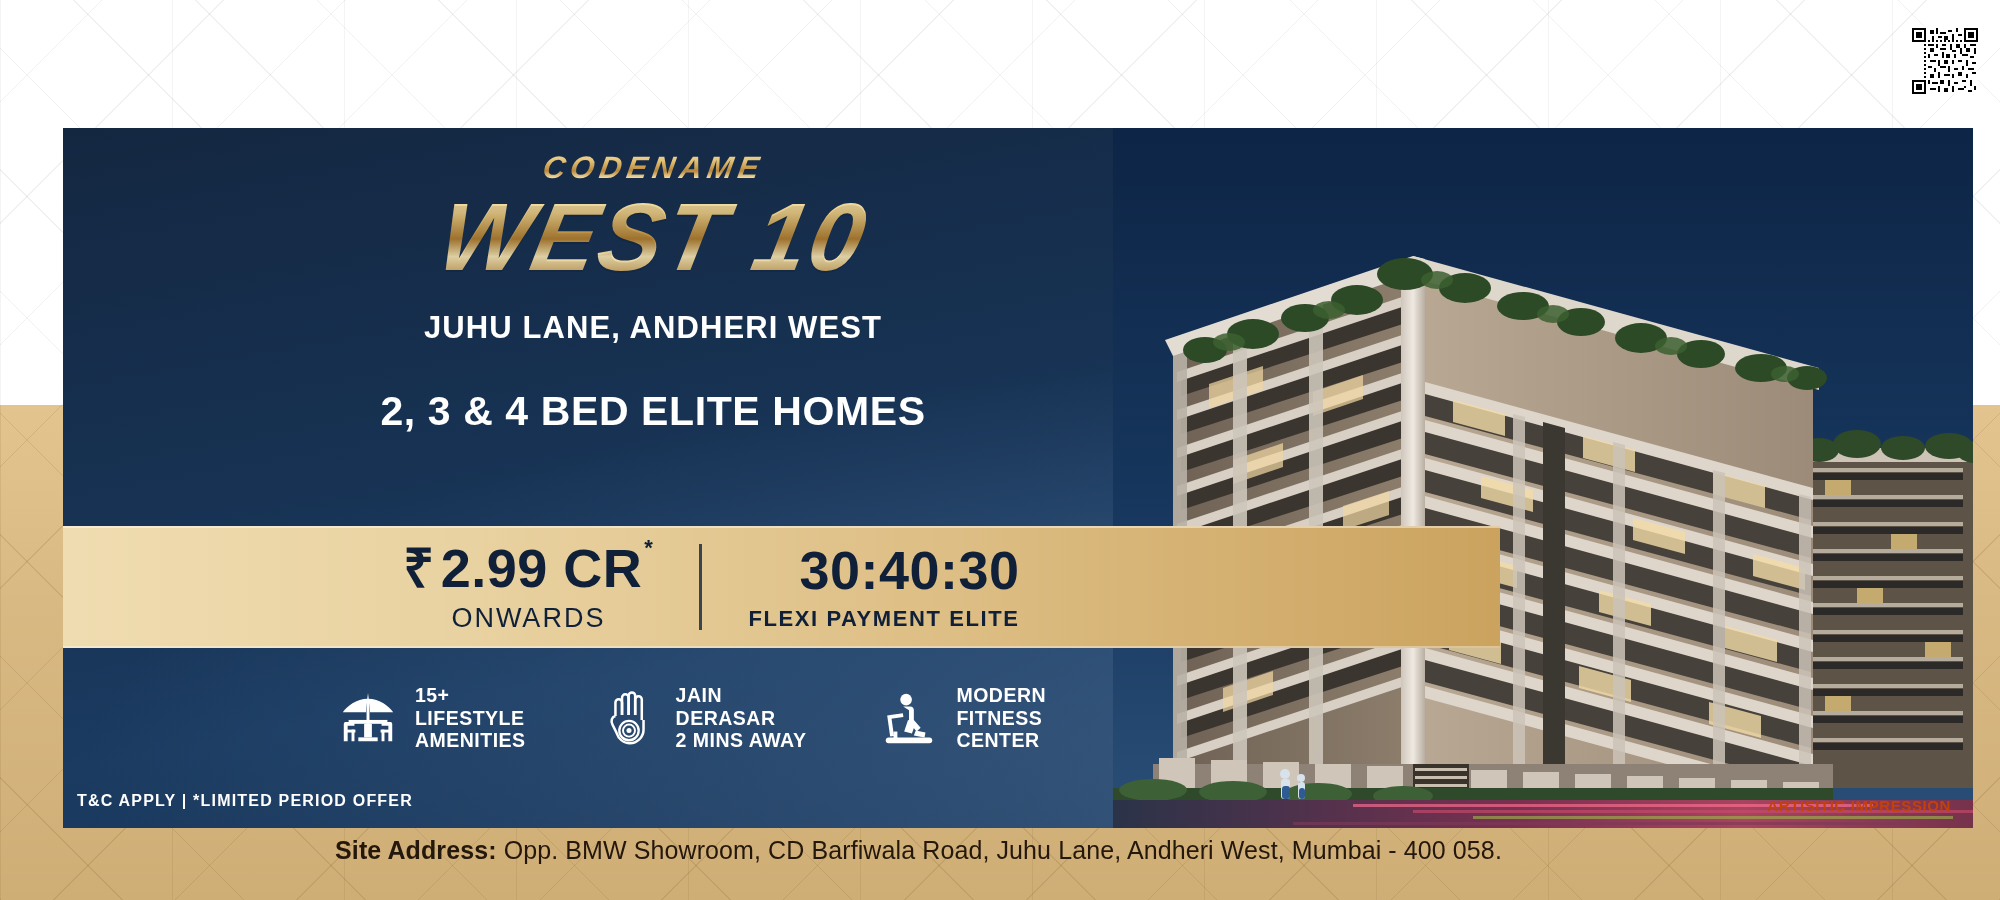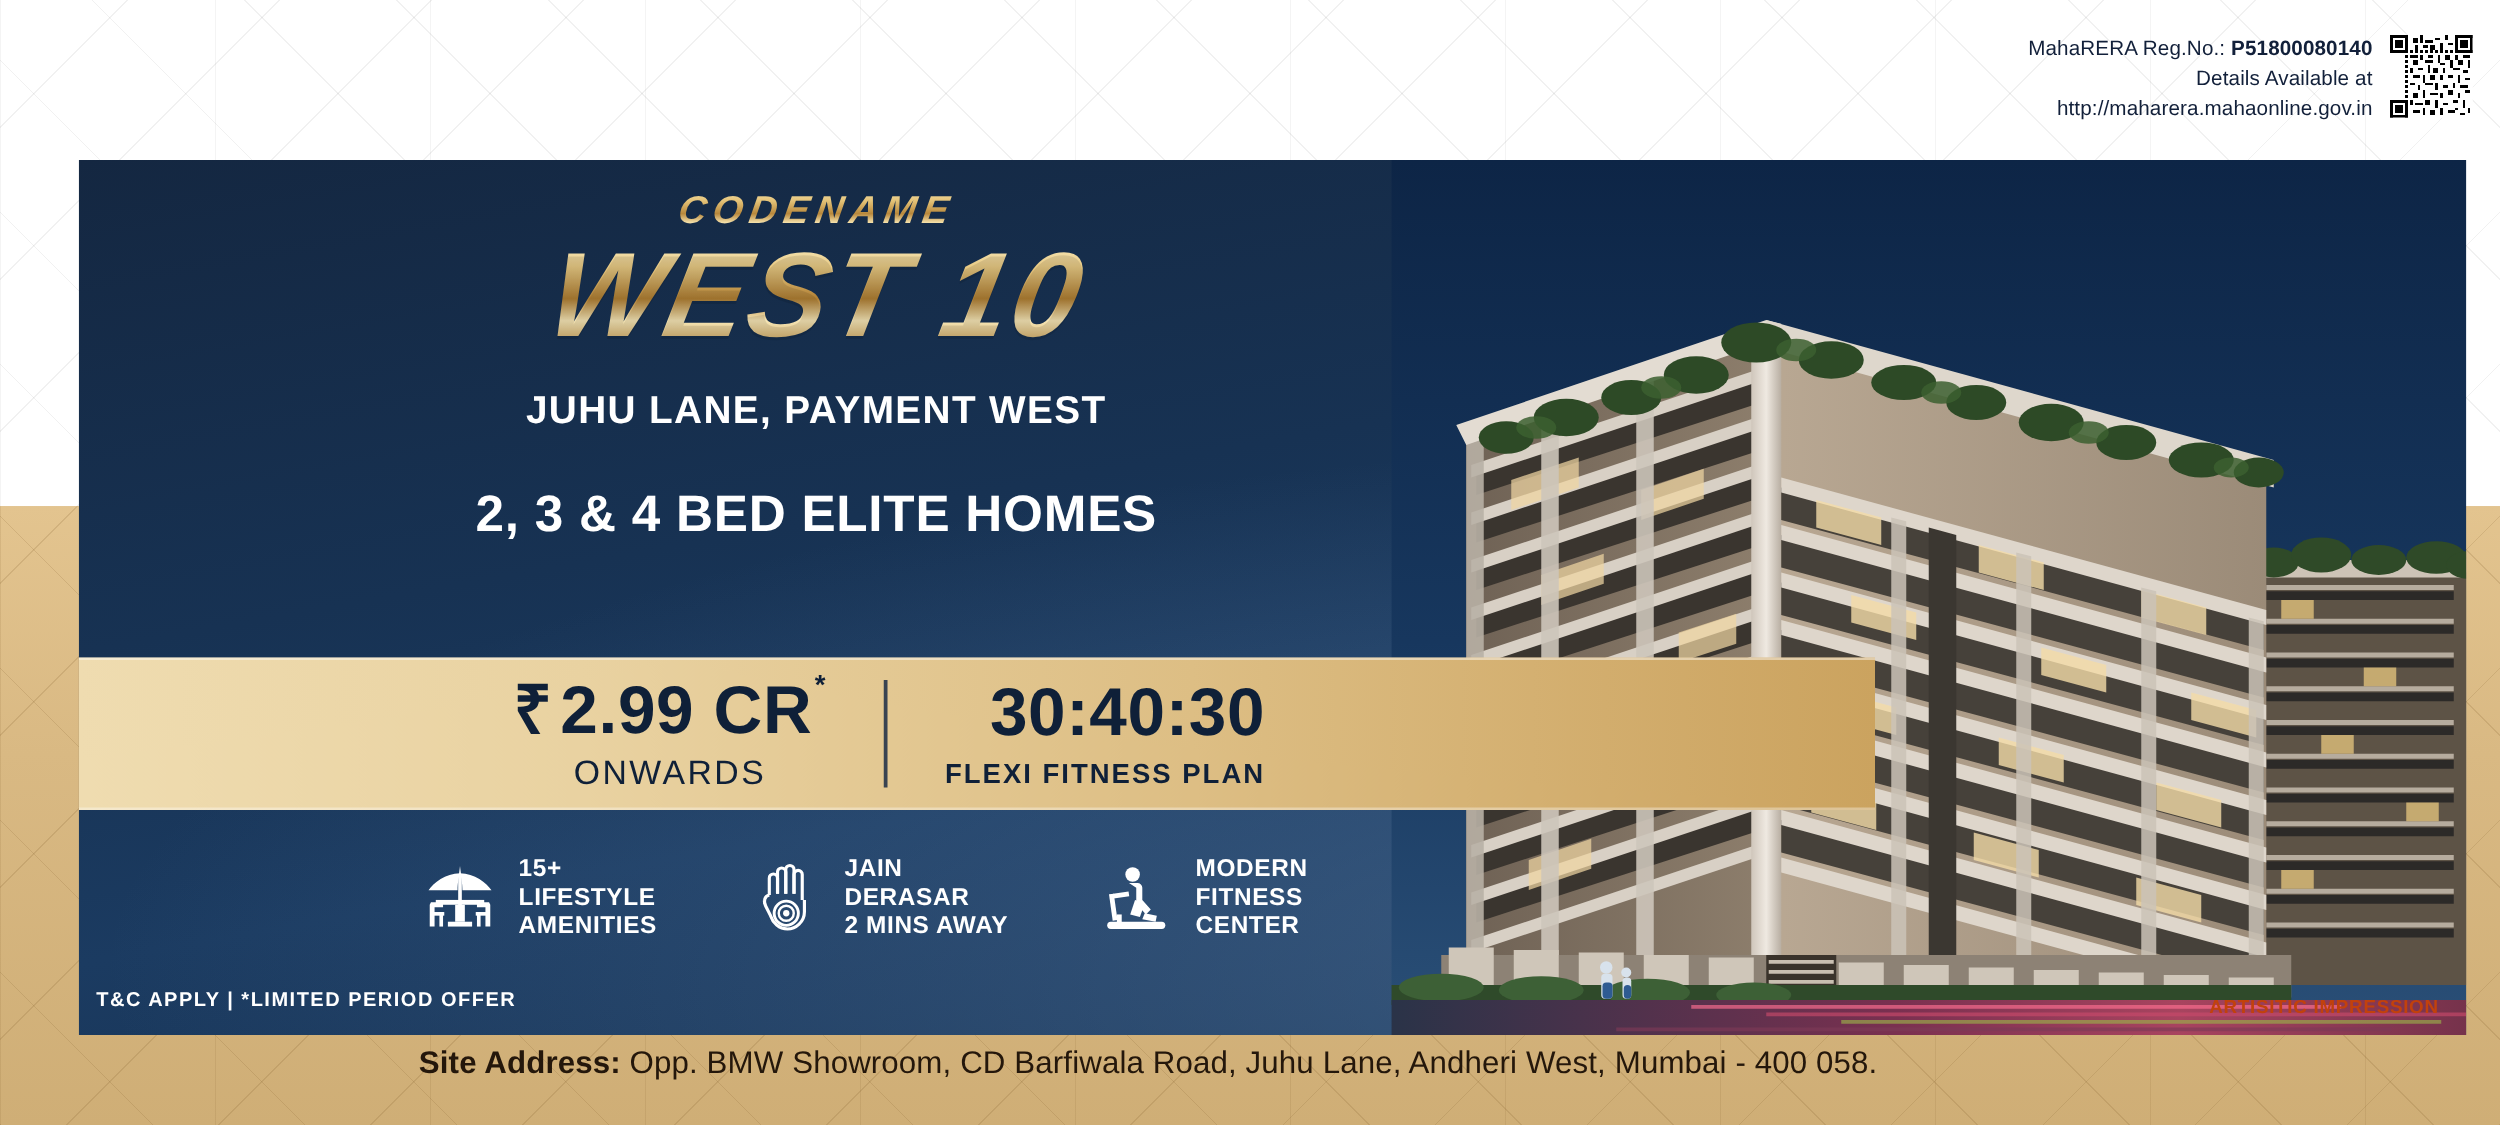--- a/index.html
+++ b/index.html
@@ -151,28 +151,20 @@
   }
   #site-address b{ font-weight:700; }
 </style>
 </head>
 <body>
 
 <div id="page-bg"></div>
 <div id="tan-bg"></div>
 
 <div id="rera">
-  <div id="rera-text">
-    <div>
-      <span>MahaRERA Reg.No.:</span>
-      <b>P51800080140</b>
-    </div>
-    <div>Details Available at</div>
-    <div>http://maharera.mahaonline.gov.in</div>
-  </div>
   <div class="qr">
     <svg width="66" height="66" viewBox="0 0 33 33" shape-rendering="crispEdges">
       <rect width="33" height="33" fill="#fff"></rect>
       <g fill="#000">
 
         <rect x="0" y="0" width="7" height="1"></rect>
           <rect x="0" y="6" width="7" height="1"></rect>
         <rect x="0" y="0" width="1" height="7"></rect>
           <rect x="6" y="0" width="1" height="7"></rect>
         <rect x="2" y="2" width="3" height="3"></rect>
@@ -532,38 +524,38 @@
         <rect x="300" y="682" width="560" height="3" fill="#c94a6b"></rect>
         <rect x="360" y="688" width="480" height="3" fill="#9ab04a"></rect>
         <rect x="180" y="694" width="620" height="3" fill="#7d3a57"></rect>
       </g>
     </svg>
   </div>
 
   <div id="left-col">
     <div class="codename">CODENAME</div>
     <div class="west10">WEST 10</div>
-    <div class="addr-line">JUHU LANE, PAYMENT WEST</div>
+    <div class="addr-line">JUHU LANE, ANDHERI WEST</div>
     <div class="config-line">2, 3 &amp; 4 BED ELITE HOMES</div>
   </div>
 
   <div id="price-band">
     <div class="price-inner">
       <div class="price-cell">
         <div class="price-main">
           <span class="rupee">₹</span>
           <span>2.99 CR</span>
           <sup>*</sup>
         </div>
         <div class="price-sub">ONWARDS</div>
       </div>
       <div class="vdiv"></div>
       <div class="price-cell">
         <div class="plan-main">30:40:30</div>
-        <div class="plan-sub">FLEXI FITNESS PLAN</div>
+        <div class="plan-sub">FLEXI PAYMENT ELITE</div>
       </div>
     </div>
   </div>
 
   <div id="amenities">
 
     <div class="amen">
       <svg class="amen-ico" viewBox="0 0 64 64">
         <g fill="#ffffff">
           <path d="M32 6 L33 14 L31 14 Z"></path>

